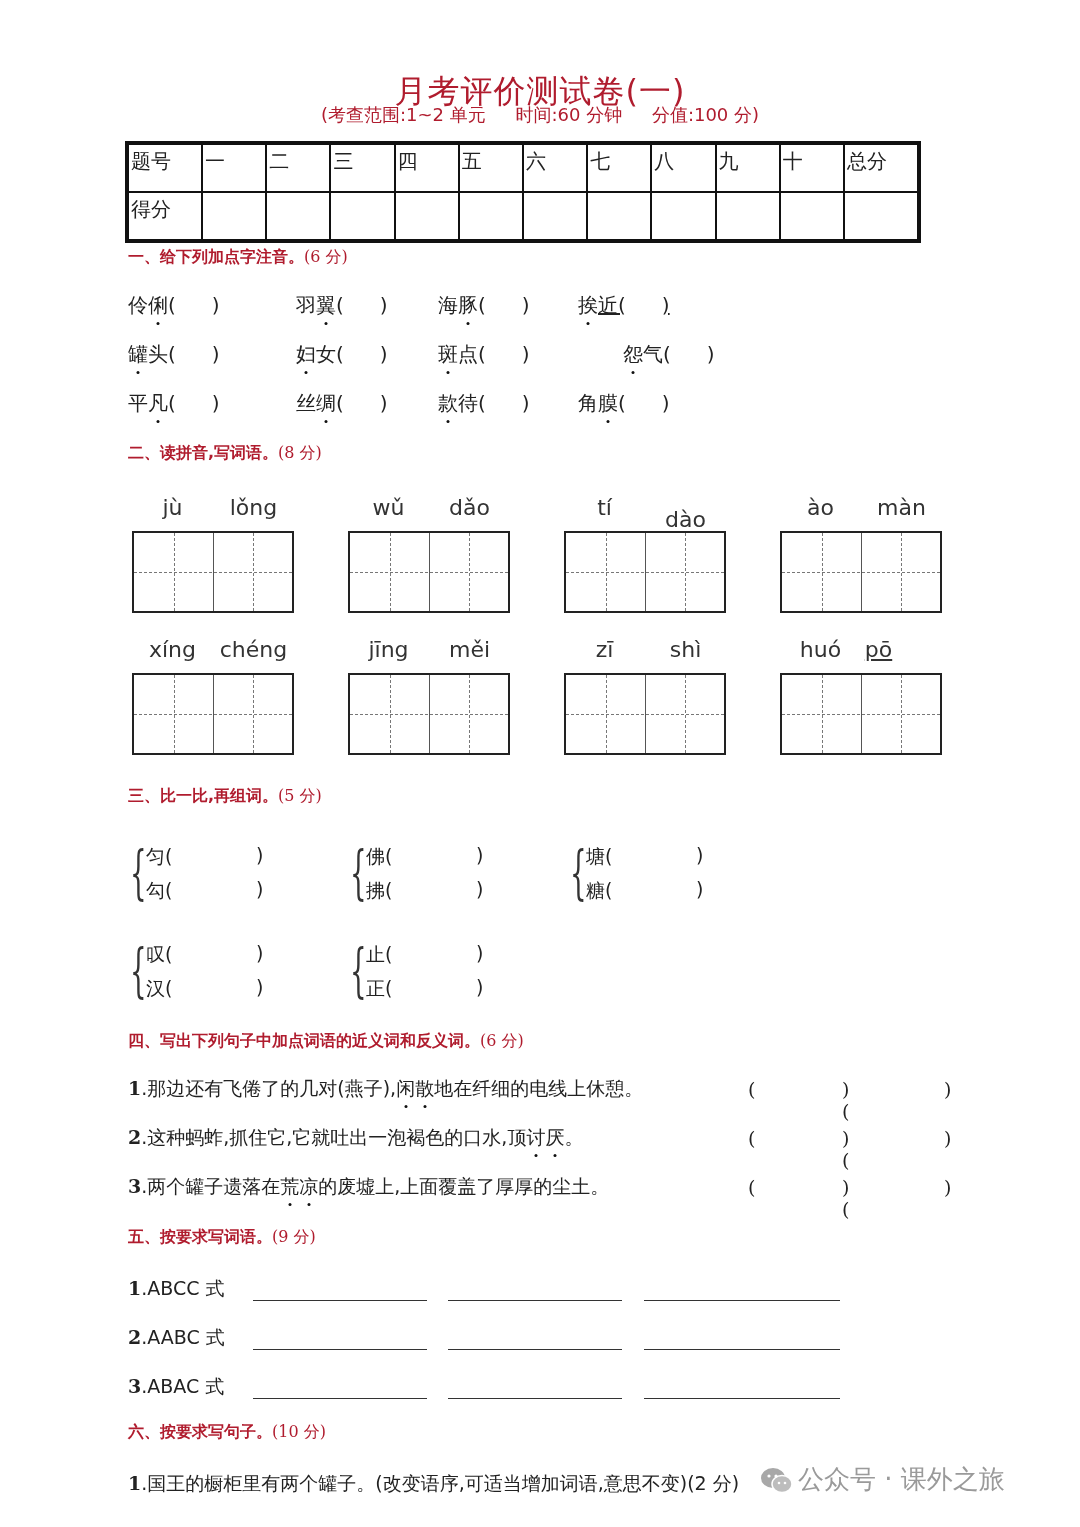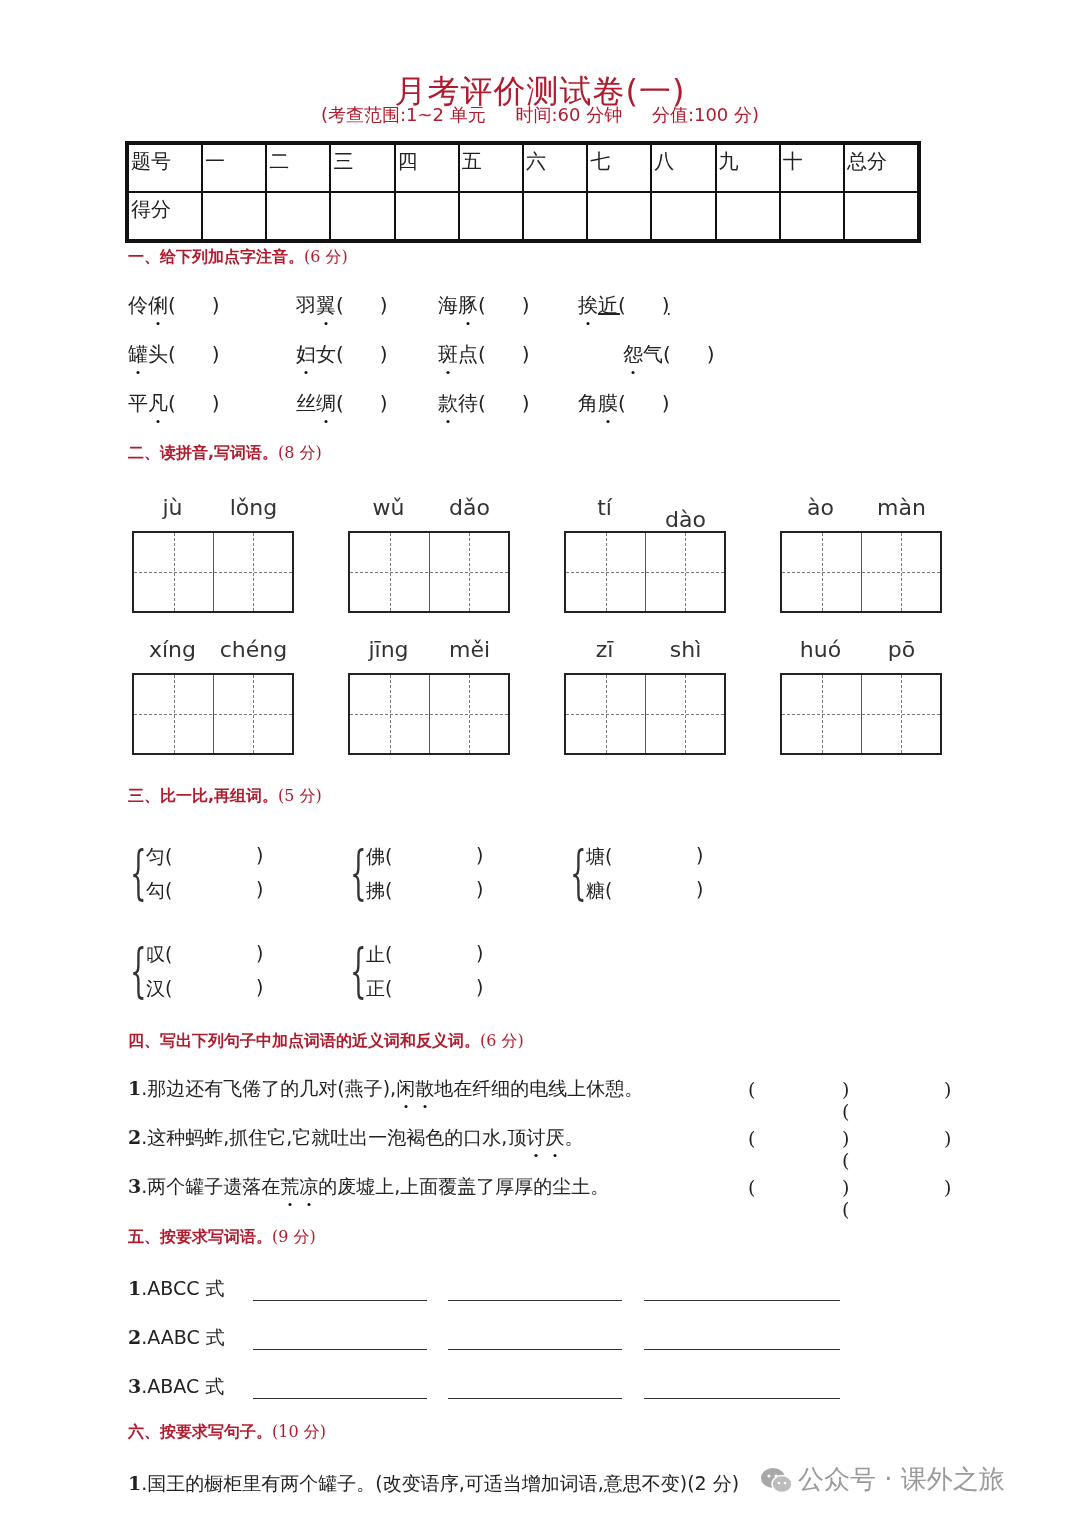--- a/index.html
+++ b/index.html
@@ -165,21 +165,21 @@
     </div>
     <div class="abs pinyin" style="top: 637px; left: 564px; width: 81px;">zī</div>
     <div class="abs pinyin" style="top: 637px; left: 645px; width: 81px;">shì</div>
     <div class="grid" style="top: 673px; left: 564px;">
       <div class="mid"></div>
       <div class="vd1"></div>
       <div class="vd2"></div>
       <div class="hd"></div>
     </div>
     <div class="abs pinyin" style="top: 637px; left: 780px; width: 81px;">huó</div>
-    <div class="abs pinyin" style="top: 637px; left: 861px; width: 81px;">pō</div>
+    <div class="abs pinyin" style="top: 637px; left: 838px; width: 81px; text-decoration: underline;">pō</div>
     <div class="grid" style="top: 673px; left: 780px;">
       <div class="mid"></div>
       <div class="vd1"></div>
       <div class="vd2"></div>
       <div class="hd"></div>
     </div>
   </div>
 
 <div class="abs sec-head" style="top:786px;left:128px;">
   <span>三、比一比,再组词。</span><span class="pts">(5 分)</span>

